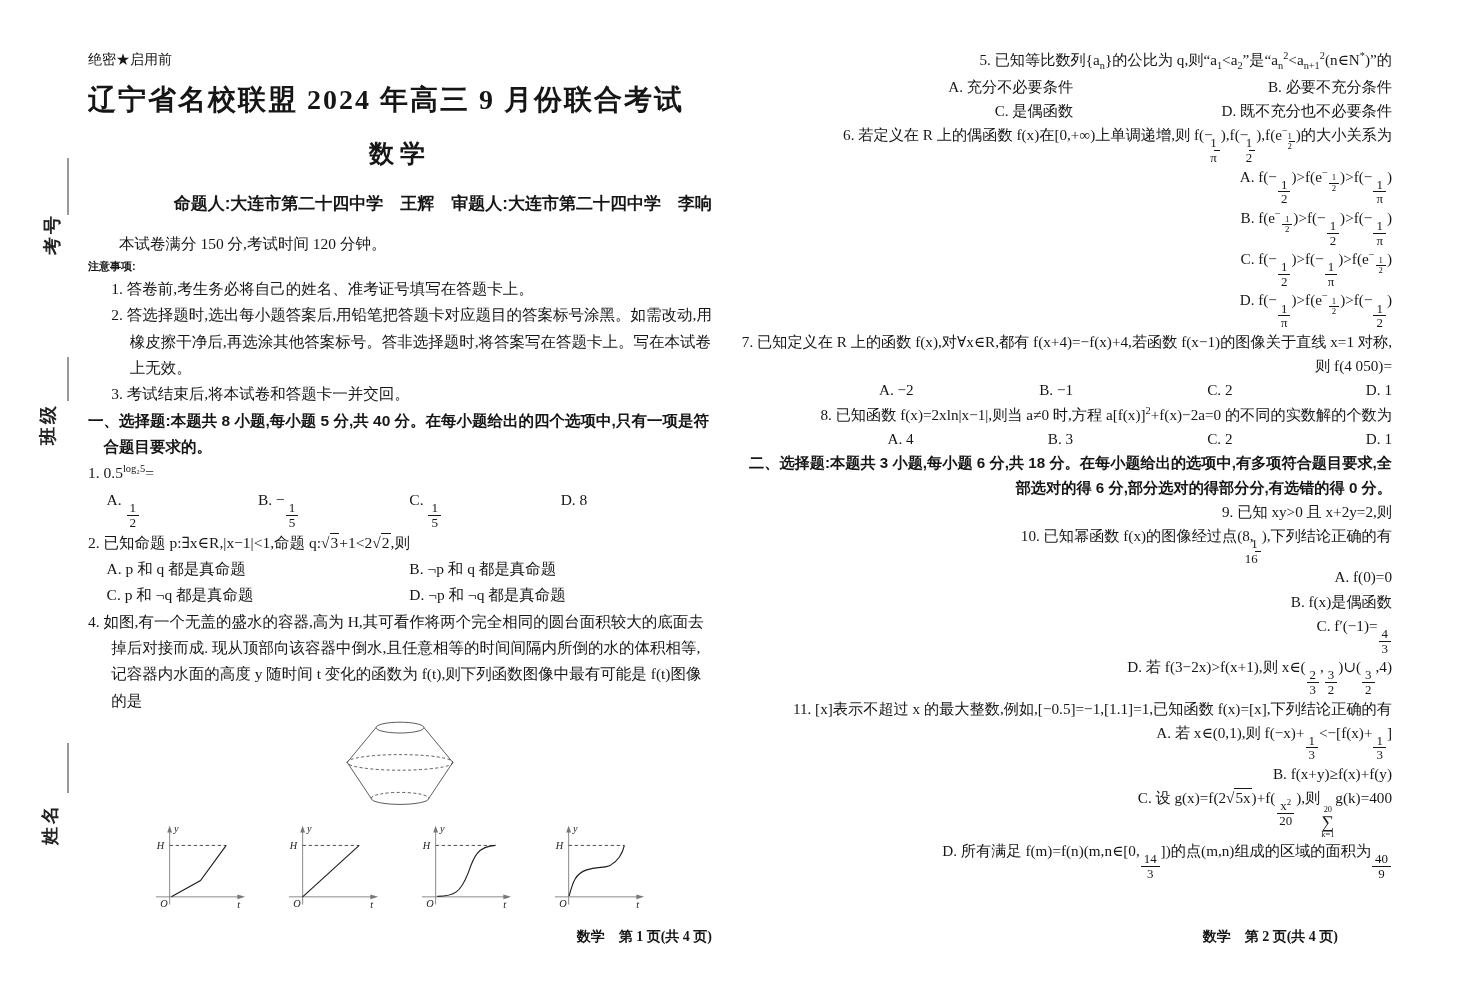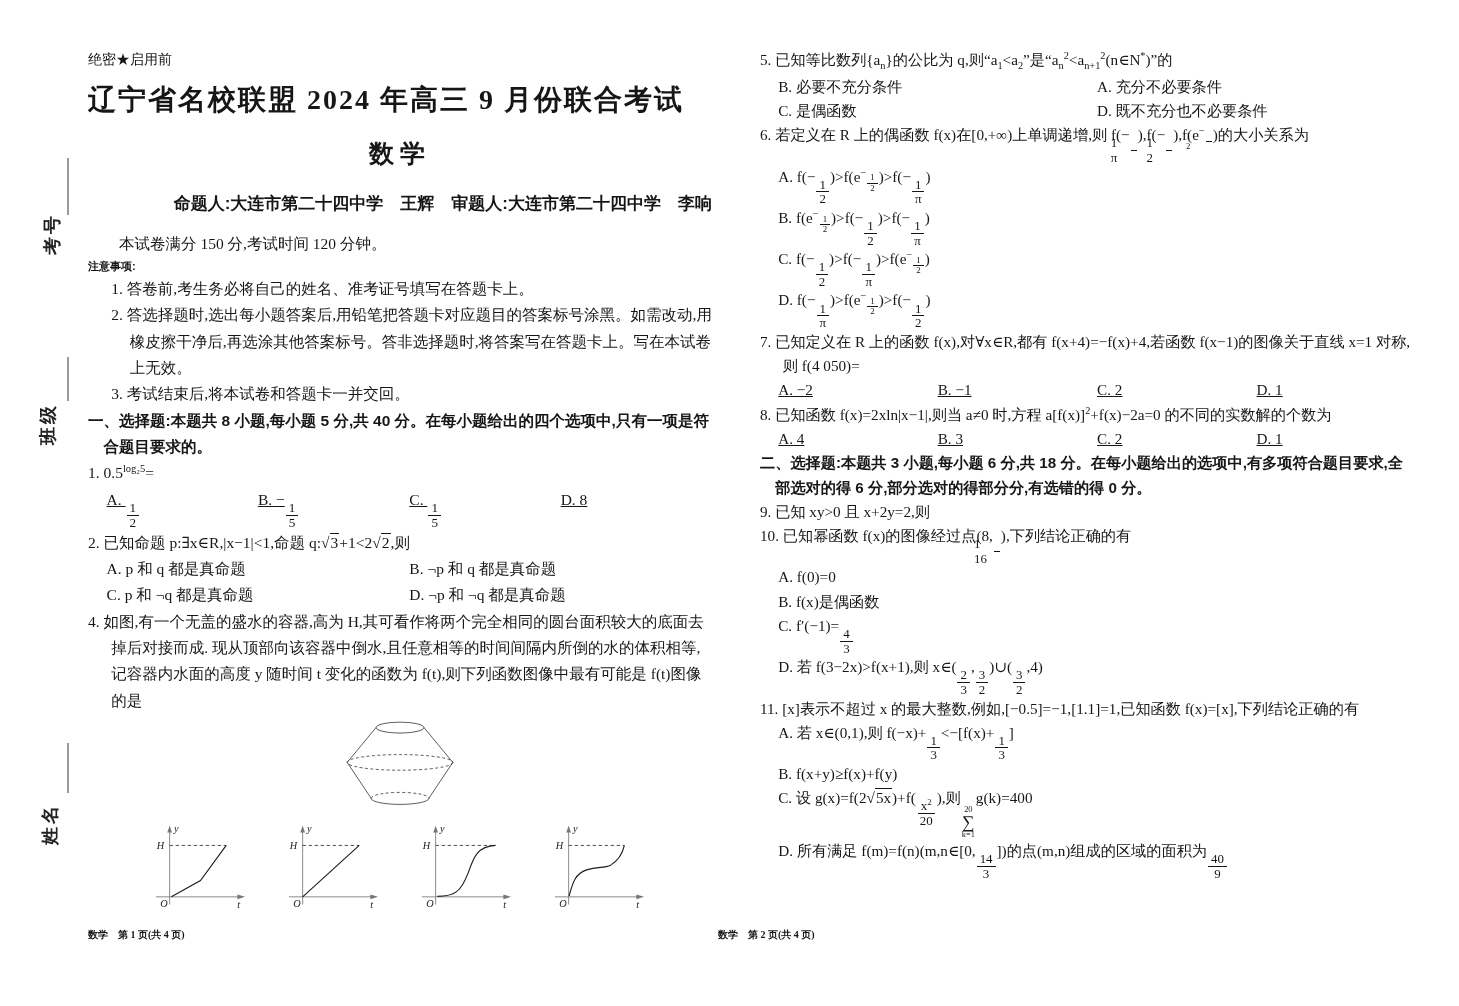--- a/index.html
+++ b/index.html
@@ -15,36 +15,36 @@
   .side-label{position:absolute;width:60px;text-align:center;
               font-family:"Liberation Sans","DejaVu Sans",sans-serif;font-weight:bold;
               font-size:18px;letter-spacing:3px;color:#222;transform:rotate(-90deg);}
   .sp1{left:22px;top:222px;}
   .sp2{left:18px;top:412px;}
   .sp3{left:20px;top:812px;}
 
   
   .col{position:absolute;top:48px;}
   .col1{left:88px;width:624px;font-size:15.5px;line-height:1.7;}
-  .col2{left:760px;width:656px;font-size:15.2px;line-height:1.6;}
+  .col2{left:736px;width:656px;font-size:15.2px;line-height:1.6;text-align:right;}
 
   .classified{font-size:14px;}
   .title{margin:4px 0 0 0;font-size:28px;font-weight:bold;letter-spacing:2px;}
   .subject{margin:10px 0 0 0;text-align:center;font-size:25px;font-weight:bold;letter-spacing:6px;}
   .authors{margin-top:14px;text-align:right;font-size:17px;}
   .exam-info{margin-top:12px;text-indent:2em;}
   .notice-title{font-size:11px;}
   .notice{margin-left:1.5em;padding-left:1.2em;text-indent:-1.2em;}
   .section-head{padding-left:1em;text-indent:-1em;font-size:15.5px;
                 font-family:"Liberation Sans","DejaVu Sans",sans-serif;font-weight:bold;}
   .col2 .section-head{font-size:15.2px;}
 
   .stem{padding-left:1.5em;text-indent:-1.5em;}
   .opts{margin-left:1.2em;}
-  .cols4{display:grid;grid-template-columns:repeat(4,1fr);text-decoration:underline;}
+  .cols4{display:grid;grid-template-columns:repeat(4,1fr);}
   .cols2{display:grid;grid-template-columns:repeat(2,1fr);}
   .stack .opt{display:block;}
 
   
   sup{font-size:0.68em;}
   sub{font-size:0.68em;}
   .frac{display:inline-flex;flex-direction:column;align-items:center;vertical-align:-0.55em;
         line-height:1.05;font-size:0.85em;margin:0 1px;}
   .fn{display:block;padding:0 3px;border-bottom:1px solid currentColor;}
   .fd{display:block;padding:0 3px;}
@@ -60,23 +60,23 @@
   .graphs{display:flex;justify-content:center;gap:26px;margin-top:2px;}
   .graph-cell{text-align:center;}
   .ax{stroke:#777;stroke-width:1;}
   .ah{fill:#777;}
   .dash{stroke:#333;stroke-width:1;stroke-dasharray:4 3;fill:none;}
   .curve{stroke:#1d1d1d;stroke-width:1.3;fill:none;}
   .cont{stroke:#1d1d1d;stroke-width:1.2;fill:none;}
   .contd{stroke:#1d1d1d;stroke-width:1.2;fill:none;stroke-dasharray:5 4;}
   .svgtxt{font-family:"Liberation Serif","DejaVu Serif",serif;font-style:italic;font-size:12px;fill:#222;}
 
-  .footer{position:absolute;top:928px;font-size:10px;font-weight:bold;text-align:left;}
+  .footer{position:absolute;top:928px;font-size:14px;font-weight:bold;text-align:right;}
   .f1{left:88px;width:624px;}
-  .f2{left:718px;width:660px;}
+  .f2{left:678px;width:660px;}
 </style>
 </head>
 <body>
 
 <div class="sheet">
 
   <div class="side-line sl1"></div>
   <div class="side-label sp1">考号</div>
   <div class="side-line sl2"></div>
   <div class="side-label sp2">班级</div>
@@ -204,22 +204,22 @@
         </div>
       </div>
     </div>
   </div>
 
   <div class="col col2">
 
     <div class="q">
       <div class="stem">5. 已知等比数列{a<sub>n</sub>}的公比为 q,则“a<sub>1</sub>&lt;a<sub>2</sub>”是“a<sub>n</sub><sup>2</sup>&lt;a<sub>n+1</sub><sup>2</sup>(n∈N<sup>*</sup>)”的</div>
       <div class="opts cols2">
+        <div class="opt">A. 充分不必要条件</div>
         <div class="opt">B. 必要不充分条件</div>
-        <div class="opt">A. 充分不必要条件</div>
         <div class="opt">C. 是偶函数</div>
         <div class="opt">D. 既不充分也不必要条件</div>
       </div>
     </div>
 
     <div class="q">
       <div class="stem">6. 若定义在 R 上的偶函数 f(x)在[0,+∞)上单调递增,则 f(−<span class="frac">
             <span class="fn">1</span>
             <span class="fd">π</span>
           </span>),f(−<span class="frac">

